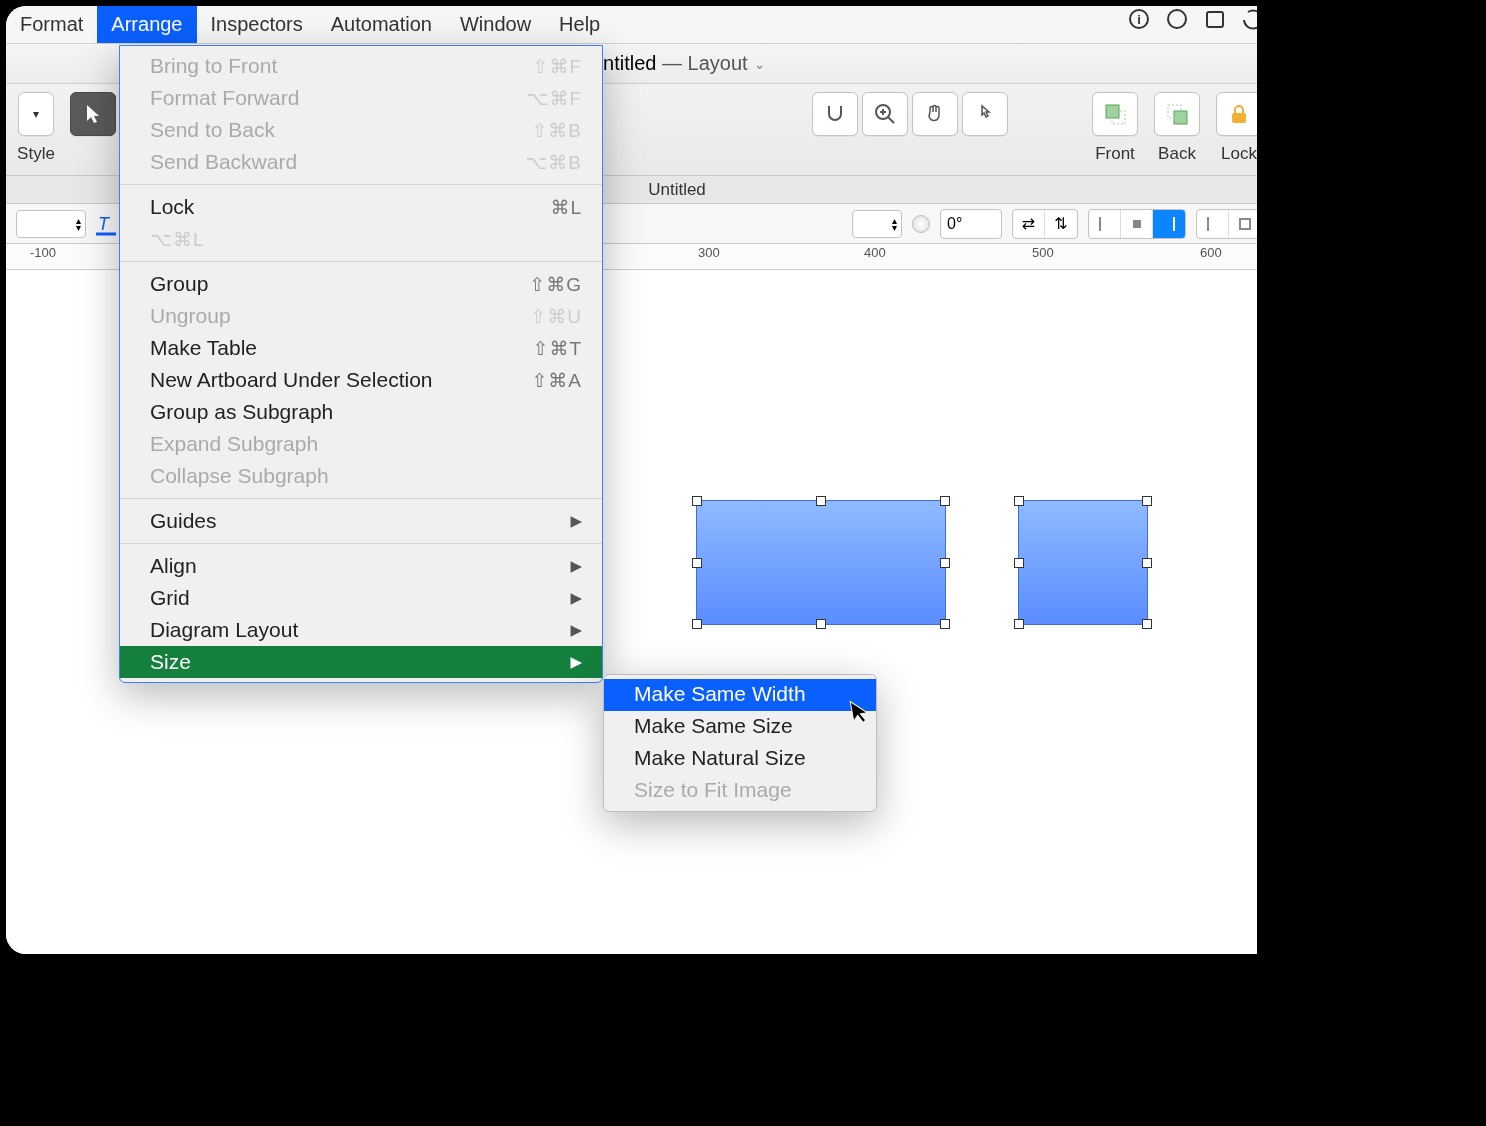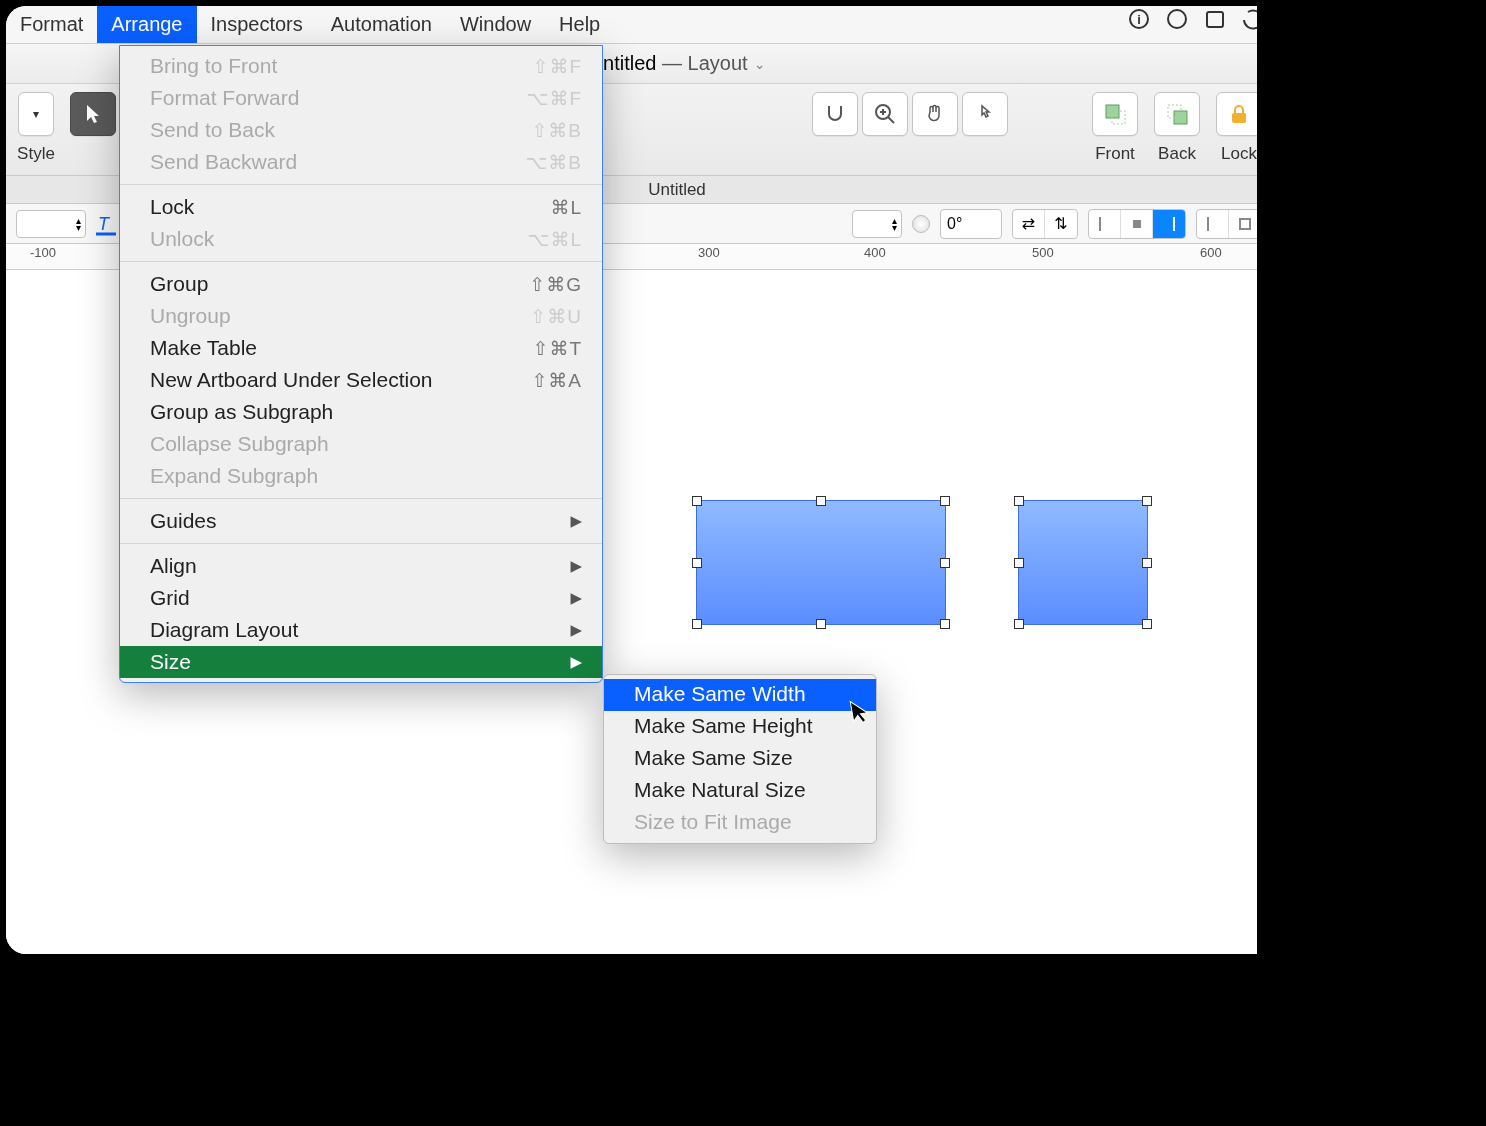--- a/index.html
+++ b/index.html
@@ -436,21 +436,20 @@
       <div class="row disabled">
         <span class="label">Send Backward</span>
         <span class="short">⌥⌘B</span>
       </div>
       <div class="sep"></div>
       <div class="row">
         <span class="label">Lock</span>
         <span class="short">⌘L</span>
       </div>
       <div class="row disabled">
-        <span class="label">Unlock</span>
         <span class="short">⌥⌘L</span>
       </div>
       <div class="sep"></div>
       <div class="row">
         <span class="label">Group</span>
         <span class="short">⇧⌘G</span>
       </div>
       <div class="row disabled">
         <span class="label">Ungroup</span>
         <span class="short">⇧⌘U</span>
@@ -460,24 +459,24 @@
         <span class="short">⇧⌘T</span>
       </div>
       <div class="row">
         <span class="label">New Artboard Under Selection</span>
         <span class="short">⇧⌘A</span>
       </div>
       <div class="row">
         <span class="label">Group as Subgraph</span>
       </div>
       <div class="row disabled">
+        <span class="label">Expand Subgraph</span>
+      </div>
+      <div class="row disabled">
         <span class="label">Collapse Subgraph</span>
-      </div>
-      <div class="row disabled">
-        <span class="label">Expand Subgraph</span>
       </div>
       <div class="sep"></div>
       <div class="row">
         <span class="label">Guides</span>
         <span class="triangle">▶</span>
       </div>
       <div class="sep"></div>
       <div class="row">
         <span class="label">Align</span>
         <span class="triangle">▶</span>
@@ -493,21 +492,20 @@
       <div class="row sel">
         <span class="label">Size</span>
         <span class="triangle">▶</span>
       </div>
     </div>
 </div>
 
 <div class="submenu">
   <div id="submenu-body">
       <div class="row sel">Make Same Width</div>
-      <div class="row">Make Same Height</div>
       <div class="row">Make Same Size</div>
       <div class="row">Make Natural Size</div>
       <div class="row disabled">Size to Fit Image</div>
     </div>
 </div>
 
 <div class="cursor">
   <svg width="20" height="26">
       <path d="M2 2 L2 22 L7 17 L11 25 L14 23 L10 16 L17 16 Z" fill="#000" stroke="#fff" stroke-width="1"></path>
     </svg>

